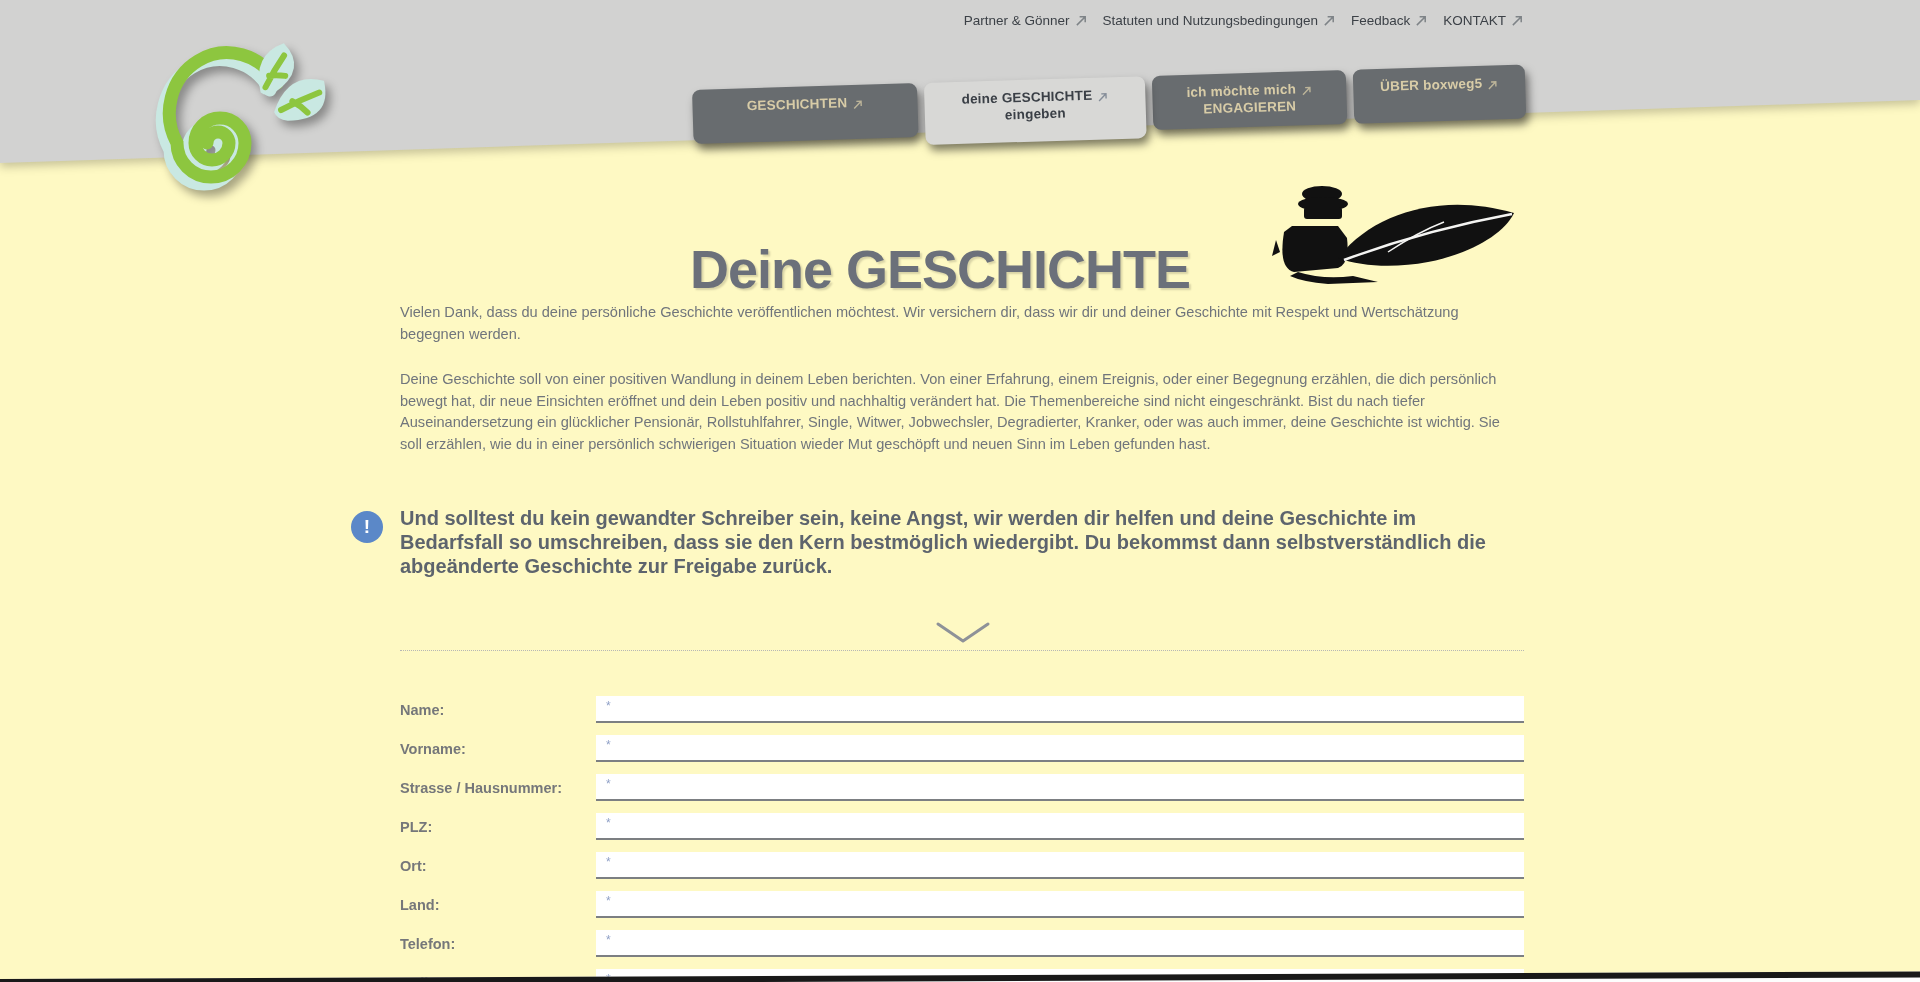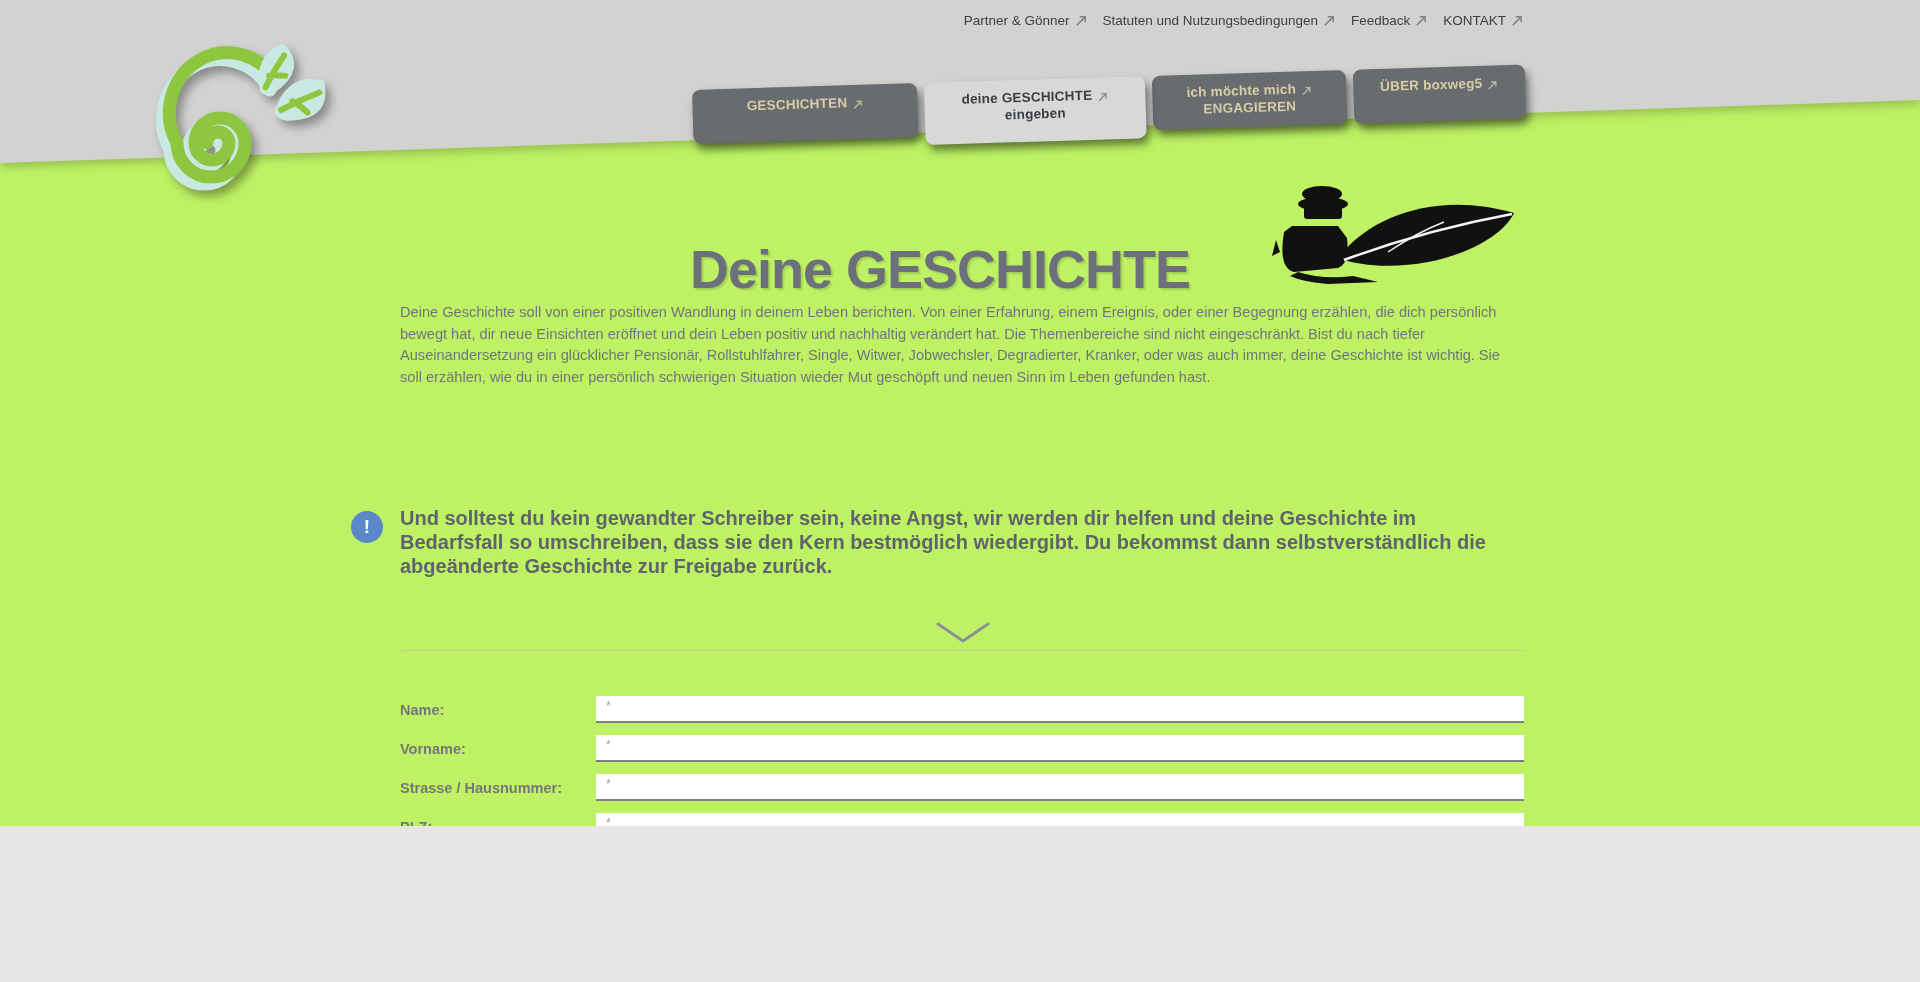--- a/index.html
+++ b/index.html
@@ -1,17 +1,17 @@
 <!DOCTYPE html>
 <html><head>
 <meta charset="utf-8">
 <style>
   html,body{margin:0;padding:0;}
   body{font-family:"Liberation Sans", sans-serif; background:#e8e7e5;}
-  #stage{position:relative; width:1920px; height:826px; overflow:hidden; background:#bef264;}
+  #stage{position:relative; width:1920px; height:982px; overflow:hidden; background:#fef9c3;}
 
   
   .band-wrap{position:absolute; left:0; top:0; width:1920px; height:180px; filter:drop-shadow(0 4px 5px rgba(0,0,0,0.22)); z-index:1;}
   .band{width:1920px; height:175px; background:#d2d2d1;
         clip-path:polygon(0 0, 1920px 0, 1920px 100px, 0 163px);}
 
   
   .topnav{position:absolute; top:13px; left:0; width:1524px; display:flex; justify-content:flex-end; gap:15px; z-index:5;
           font-size:13.5px; color:#3c4147;}
   .topnav .navitem{display:flex; align-items:center; gap:5px; cursor:pointer; white-space:nowrap;}
@@ -194,20 +194,21 @@
         <path d="M70 78 C 105 32, 175 12, 246 33 C 236 54, 202 74, 160 82 C 128 88, 94 87, 70 78 Z"></path>
         <path d="M30 92 Q55 100 85 96 L110 102 L60 104 Q35 102 22 96 Z"></path>
         <path d="M8 60 L4 76 L12 72 Z"></path>
       </g>
       <path d="M76 80 C 130 60, 190 44, 244 34" fill="none" stroke="#f4f4f2" stroke-width="2.5"></path>
       <path d="M120 72 Q150 52 176 42" fill="none" stroke="#f4f4f2" stroke-width="1.5"></path>
     </svg>
   </div>
 
   <div class="copy">
+    <p>Vielen Dank, dass du deine persönliche Geschichte veröffentlichen möchtest. Wir versichern dir, dass wir dir und deiner Geschichte mit Respekt und Wertschätzung begegnen werden.</p>
     <p>Deine Geschichte soll von einer positiven Wandlung in deinem Leben berichten. Von einer Erfahrung, einem Ereignis, oder einer Begegnung erzählen, die dich persönlich bewegt hat, dir neue Einsichten eröffnet und dein Leben positiv und nachhaltig verändert hat. Die Themenbereiche sind nicht eingeschränkt. Bist du nach tiefer Auseinandersetzung ein glücklicher Pensionär, Rollstuhlfahrer, Single, Witwer, Jobwechsler, Degradierter, Kranker, oder was auch immer, deine Geschichte ist wichtig. Sie soll erzählen, wie du in einer persönlich schwierigen Situation wieder Mut geschöpft und neuen Sinn im Leben gefunden hast.</p>
   </div>
 
   <div class="info-badge">!</div>
   <div class="note">Und solltest du kein gewandter Schreiber sein, keine Angst, wir werden dir helfen und deine Geschichte im Bedarfsfall so umschreiben, dass sie den Kern bestmöglich wiedergibt. Du bekommst dann selbstverständlich die abgeänderte Geschichte zur Freigabe zurück.</div>
 
   <div class="chevron">
     <svg width="54" height="22" viewBox="0 0 54 22">
         <polyline points="2,2 27,19 52,2" fill="none" stroke="#8e9298" stroke-width="3" stroke-linecap="round" stroke-linejoin="round"></polyline>
       </svg>

